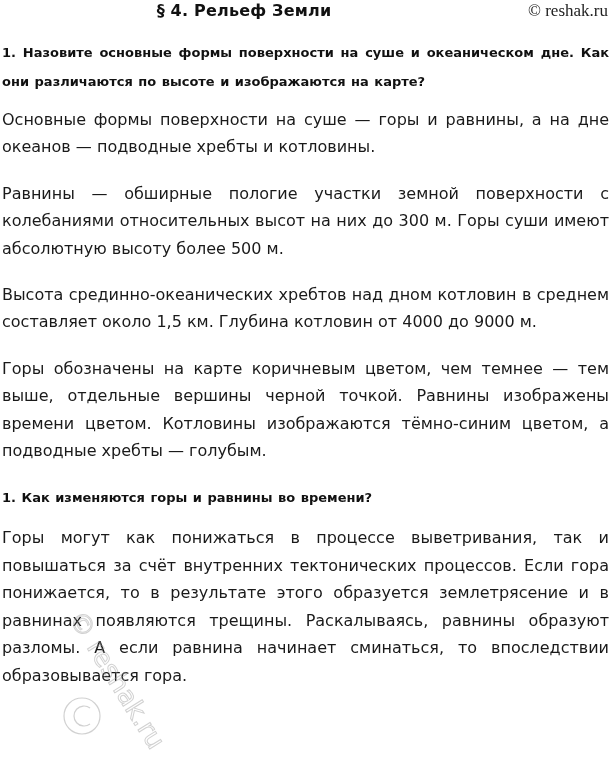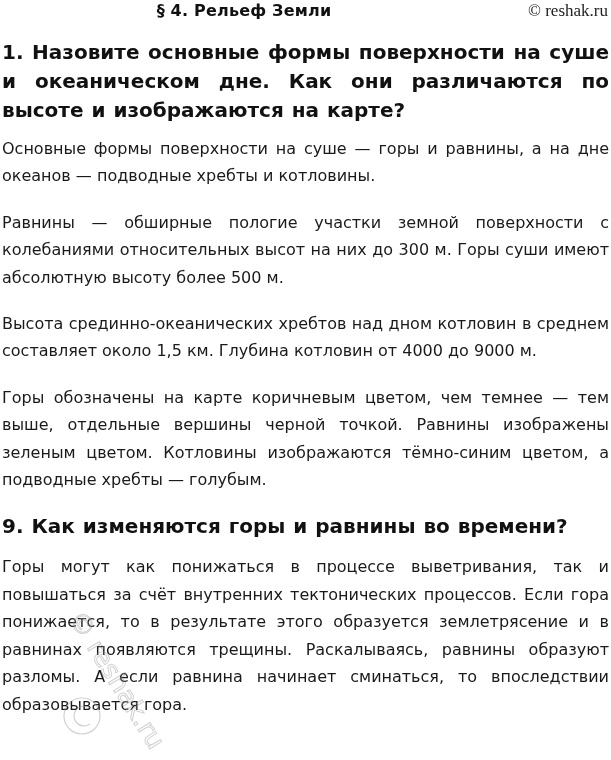--- a/index.html
+++ b/index.html
@@ -41,21 +41,21 @@
       color: #222;
     }
     .content {
       position: absolute;
       left: 2px;
       top: 38px;
       width: 607px;
     }
     .question {
       font-weight: bold;
-      font-size: 20px;
+      font-size: 13px;
       line-height: 29px;
       text-align: justify;
       margin: 0 0 10px 0;
       word-spacing: 1px;
     }
     .answer {
       font-size: 16px;
       line-height: 27.4px;
       text-align: justify;
       margin: 0 0 19px 0;
@@ -82,24 +82,24 @@
   <div class="page-title">§ 4. Рельеф Земли</div>
   <div class="credit">© reshak.ru</div>
 </div>
 
 <div class="content">
   <section>
     <p class="question">1. Назовите основные формы поверхности на суше и океаническом дне. Как они различаются по высоте и изображаются на карте?</p>
     <p class="answer">Основные формы поверхности на суше — горы и равнины, а на дне океанов — подводные хребты и котловины.</p>
     <p class="answer">Равнины — обширные пологие участки земной поверхности с колебаниями относительных высот на них до 300 м. Горы суши имеют абсолютную высоту более 500 м.</p>
     <p class="answer">Высота срединно-океанических хребтов над дном котловин в среднем составляет около 1,5 км. Глубина котловин от 4000 до 9000 м.</p>
-    <p class="answer">Горы обозначены на карте коричневым цветом, чем темнее — тем выше, отдельные вершины черной точкой. Равнины изображены зеленым цветом. Котловины изображаются тёмно-синим цветом, а подводные хребты — голубым.</p>
+    <p class="answer">Горы обозначены на карте коричневым цветом, чем темнее — тем выше, отдельные вершины черной точкой. Равнины изображены времени цветом. Котловины изображаются тёмно-синим цветом, а подводные хребты — голубым.</p>
   </section>
   <section>
-    <p class="question q2">9. Как изменяются горы и равнины во времени?</p>
+    <p class="question q2">1. Как изменяются горы и равнины во времени?</p>
     <p class="answer">Горы могут как понижаться в процессе выветривания, так и повышаться за счёт внутренних тектонических процессов. Если гора понижается, то в результате этого образуется землетрясение и в равнинах появляются трещины. Раскалываясь, равнины образуют разломы. А если равнина начинает сминаться, то впоследствии образовывается гора.</p>
   </section>
 </div>
 
 <svg class="watermark-alt" viewBox="0 0 120 160" xmlns="http://www.w3.org/2000/svg">
   <g fill="none" stroke="#9a9a9a" stroke-opacity="0.45" stroke-width="1.2">
     <circle cx="22" cy="118" r="18"></circle>
     <path d="M30 110 A10 10 0 1 0 30 126"></path>
   </g>
   <text x="0" y="0" transform="translate(8,20) rotate(58)" font-family="DejaVu Sans, sans-serif" font-size="26" fill="none" stroke="#9a9a9a" stroke-opacity="0.45" stroke-width="1">© reshak.ru</text>

